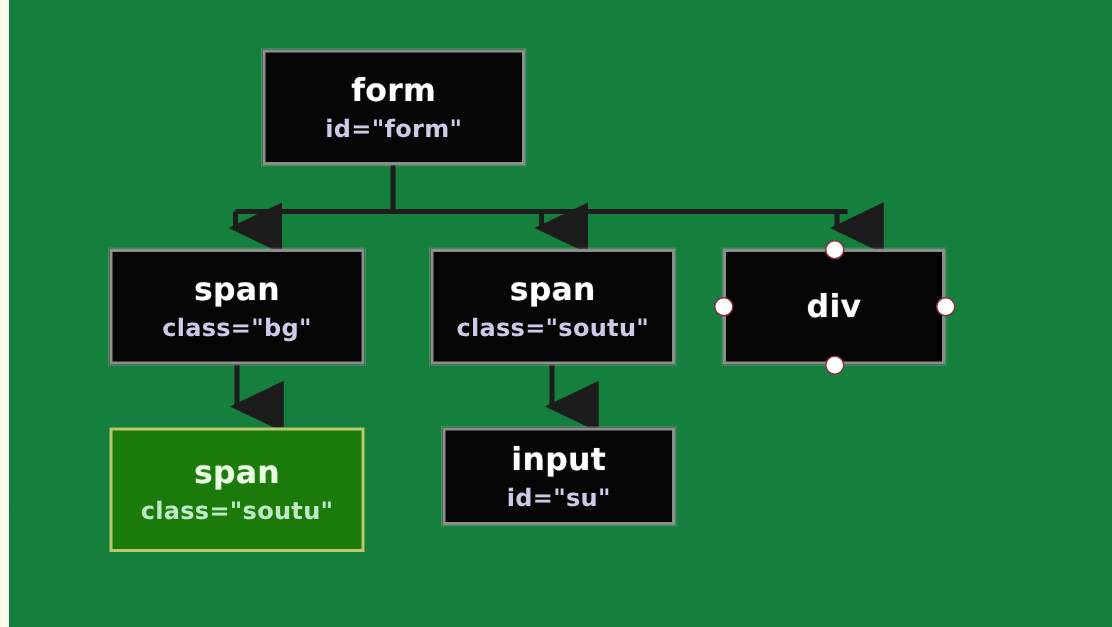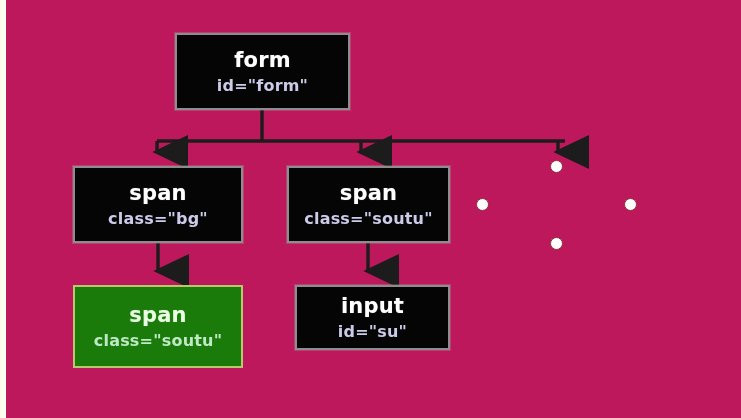--- a/index.html
+++ b/index.html
@@ -10,21 +10,21 @@
     width: 741px;
     height: 418px;
     background: #ffffff;
     font-family: "DejaVu Sans", sans-serif;
     overflow: hidden;
   }
   #canvas {
     position: relative;
     width: 741px;
     height: 418px;
-    background: #be185d;
+    background: #15803d;
     overflow: hidden;
   }
   #left-strip {
     position: absolute;
     left: 0;
     top: 0;
     width: 6px;
     height: 418px;
     background: linear-gradient(to right, #fbfbe8, #fdfdf4);
   }
@@ -133,20 +133,23 @@
   <div class="node dark" style="left:73px; top:166px; width:170px; height:77px;">
     <span class="tag">span</span>
     <span class="attr">class="bg"</span>
   </div>
 
   <div class="node dark" style="left:287px; top:166px; width:163px; height:77px;">
     <span class="tag">span</span>
     <span class="attr">class="soutu"</span>
   </div>
 
+  <div class="node dark noattr" style="left:482px; top:166px; width:148px; height:77px;">
+    <span class="tag">div</span>
+  </div>
   <div class="handle" style="left:549.5px; top:159.5px;"></div>
   <div class="handle" style="left:623.5px; top:198px;"></div>
   <div class="handle" style="left:549.5px; top:236.5px;"></div>
   <div class="handle" style="left:475.5px; top:198px;"></div>
 
   <div class="node green" style="left:73px; top:285px; width:170px; height:83px;">
     <span class="tag">span</span>
     <span class="attr">class="soutu"</span>
   </div>
 

